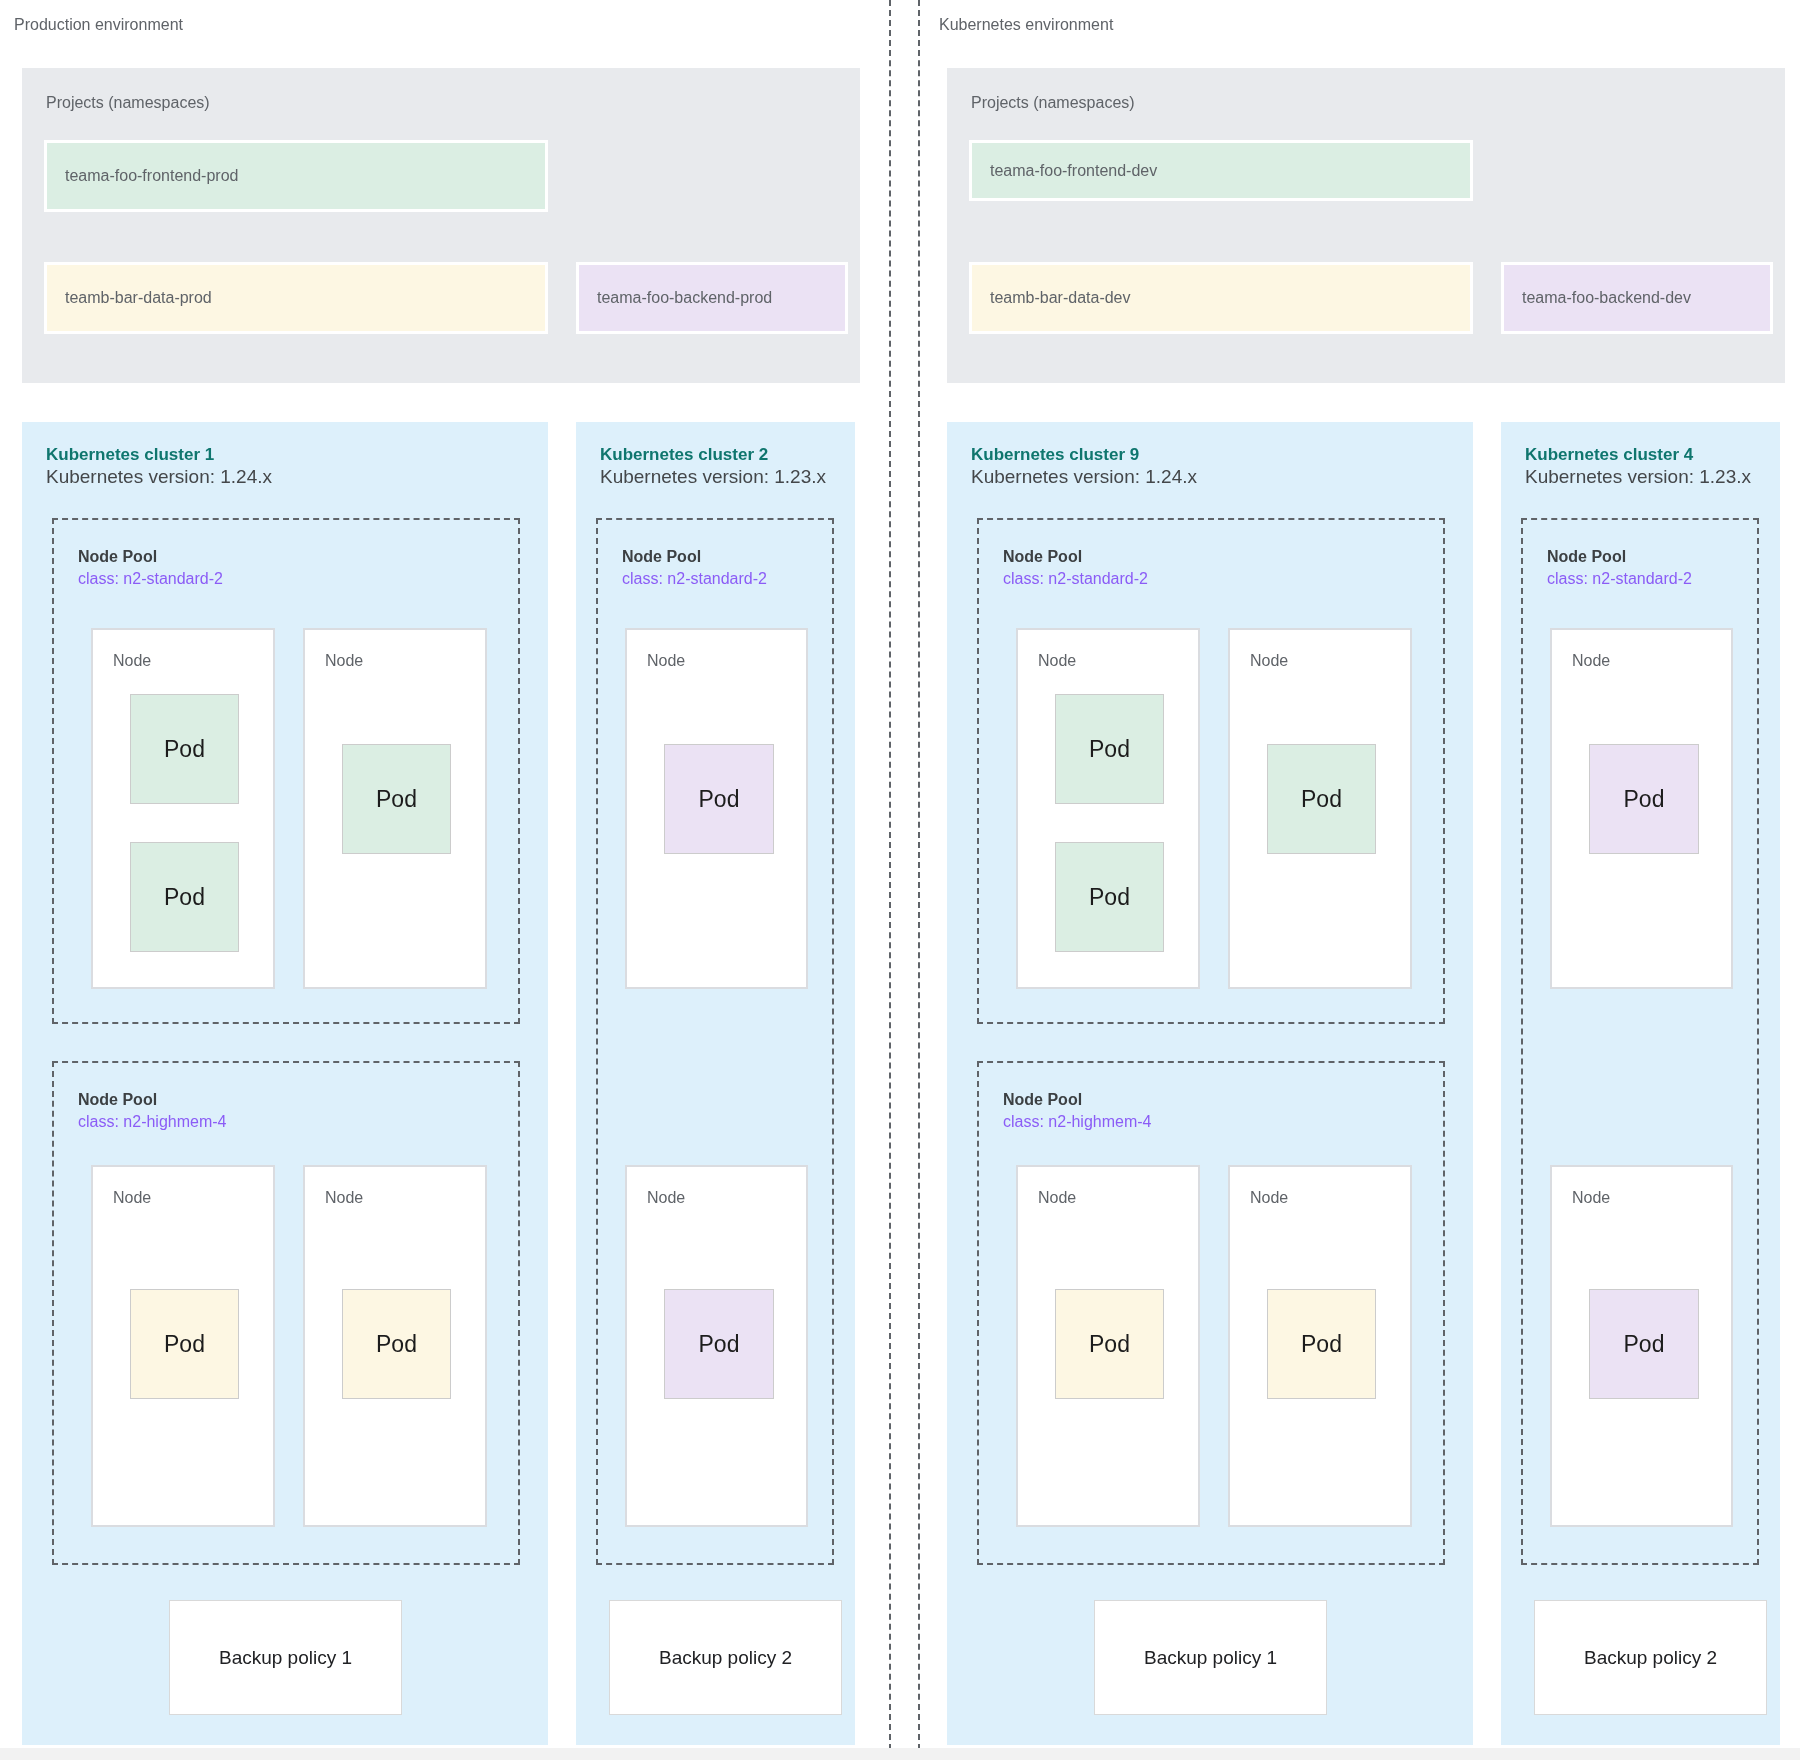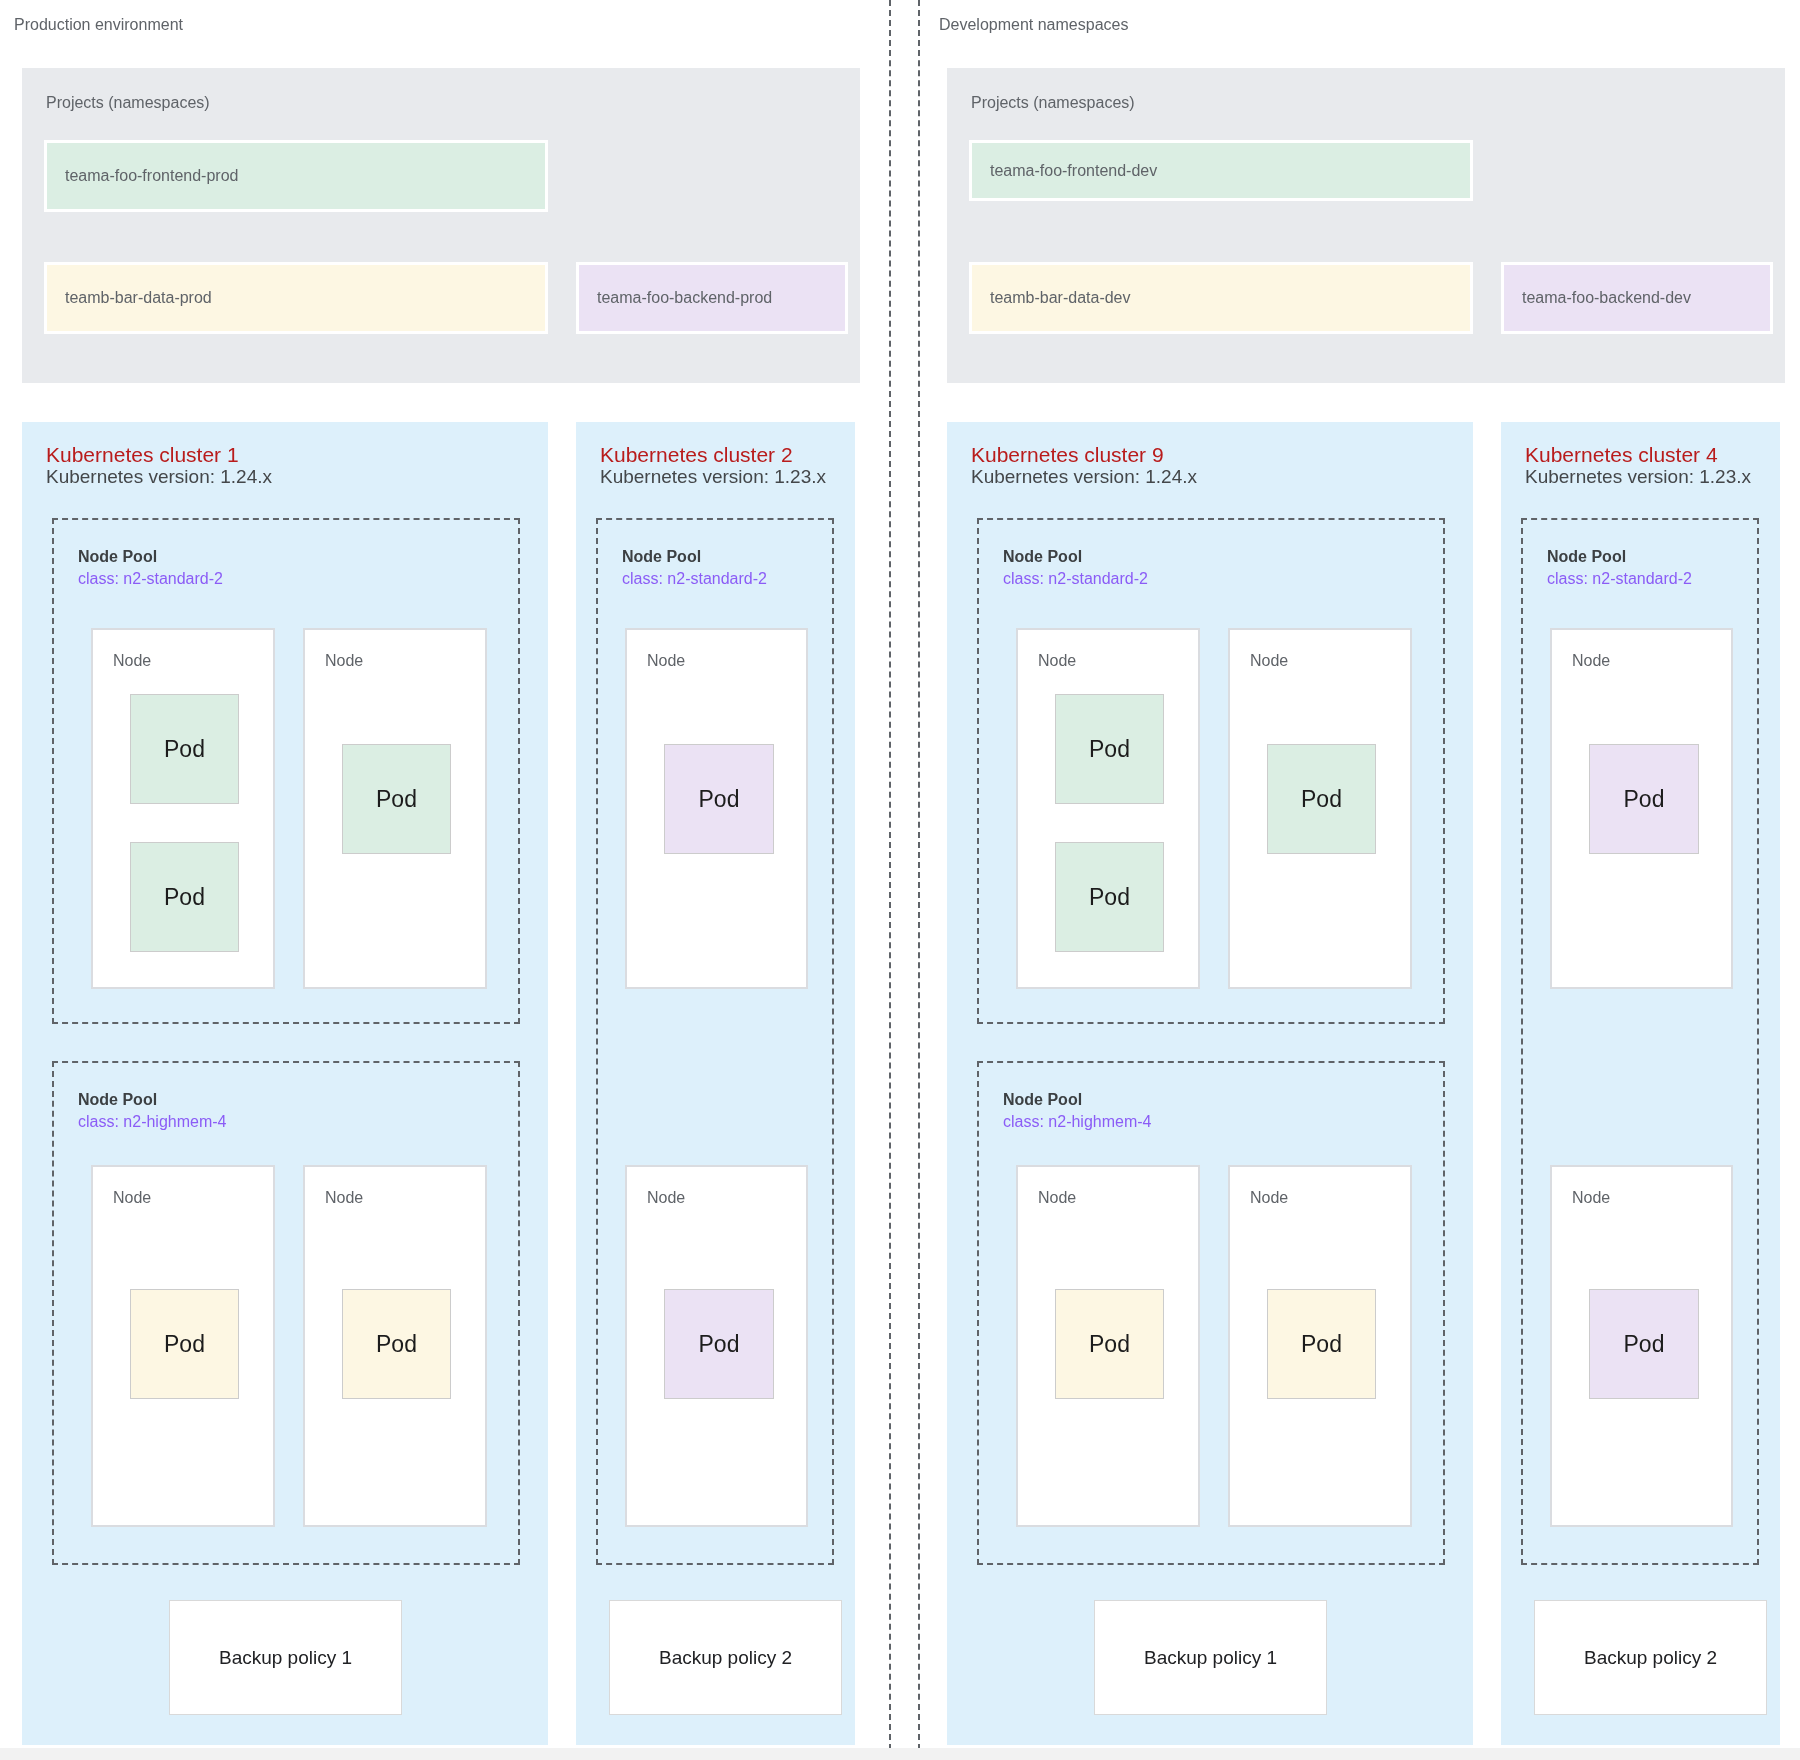--- a/index.html
+++ b/index.html
@@ -9,21 +9,21 @@
   .env-label{font-size:16px;color:#5f6368;white-space:nowrap;}
   .projects{background:var(--projects-bg);}
   .projects-title{font-size:16px;color:#5f6368;white-space:nowrap;}
   .ns{border:3px solid #ffffff;display:flex;align-items:center;
       padding-left:18px;font-size:16px;color:#5f6368;white-space:nowrap;}
   .ns.green{background:var(--ns-green);}
   .ns.yellow{background:var(--ns-yellow);}
   .ns.purple{background:var(--ns-purple);}
   .cluster{background:var(--cluster-bg);}
   .cluster-head{line-height:22px;white-space:nowrap;}
-  .cluster-title{font-size:21px;font-weight:normal;color:#b91c1c;}
+  .cluster-title{font-size:17px;font-weight:bold;color:#0f766e;}
   .cluster-version{font-size:19px;color:#44474a;}
   .pool{border:2px dashed var(--dash-border);}
   .pool-head{line-height:22px;white-space:nowrap;}
   .pool-title{font-size:16px;font-weight:bold;color:#3c4043;}
   .pool-class{font-size:16px;color:#8b5cf6;}
   .node{background:#ffffff;border:2px solid var(--node-border);}
   .node-label{position:absolute;left:20px;top:22px;font-size:16px;color:#5f6368;}
   .pod{border:1px solid var(--pod-border);display:flex;align-items:center;
        justify-content:center;font-size:23px;color:#1c1c1c;}
   .pod.green{background:var(--ns-green);}
@@ -105,21 +105,21 @@
       </div>
     </div>
     <div class="abs backup" style="left:33px;top:1178px;width:233px;height:115px;">Backup policy 2</div>
   </div>
 </div>
 
 <div class="abs divider" style="left:889px;top:0;height:1760px;"></div>
 <div class="abs divider" style="left:918px;top:0;height:1760px;"></div>
 
 <div class="abs" style="left:925px;top:0;width:875px;height:1760px;">
-  <div class="abs env-label" style="left:14px;top:16px;">Development namespaces</div>
+  <div class="abs env-label" style="left:14px;top:16px;">Kubernetes environment</div>
 
   <div class="abs projects" style="left:22px;top:68px;width:838px;height:315px;">
     <div class="abs projects-title" style="left:24px;top:26px;">Projects (namespaces)</div>
     <div class="abs ns green" style="left:22px;top:72px;width:504px;height:61px;">teama-foo-frontend-dev</div>
     <div class="abs ns yellow" style="left:22px;top:194px;width:504px;height:72px;">teamb-bar-data-dev</div>
     <div class="abs ns purple" style="left:554px;top:194px;width:272px;height:72px;">teama-foo-backend-dev</div>
   </div>
 
   <div class="abs cluster" style="left:22px;top:422px;width:526px;height:1323px;">
     <div class="abs cluster-head" style="left:24px;top:22px;">

